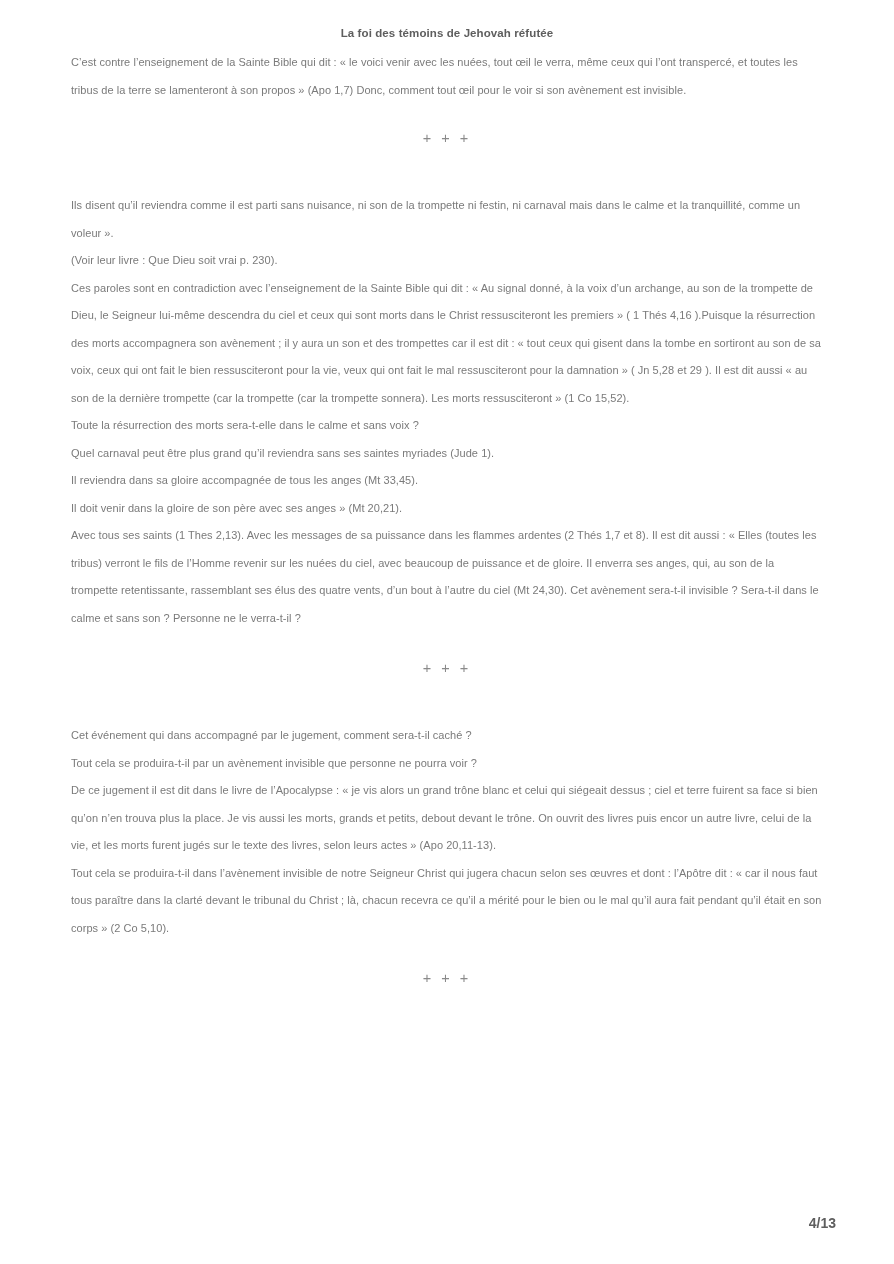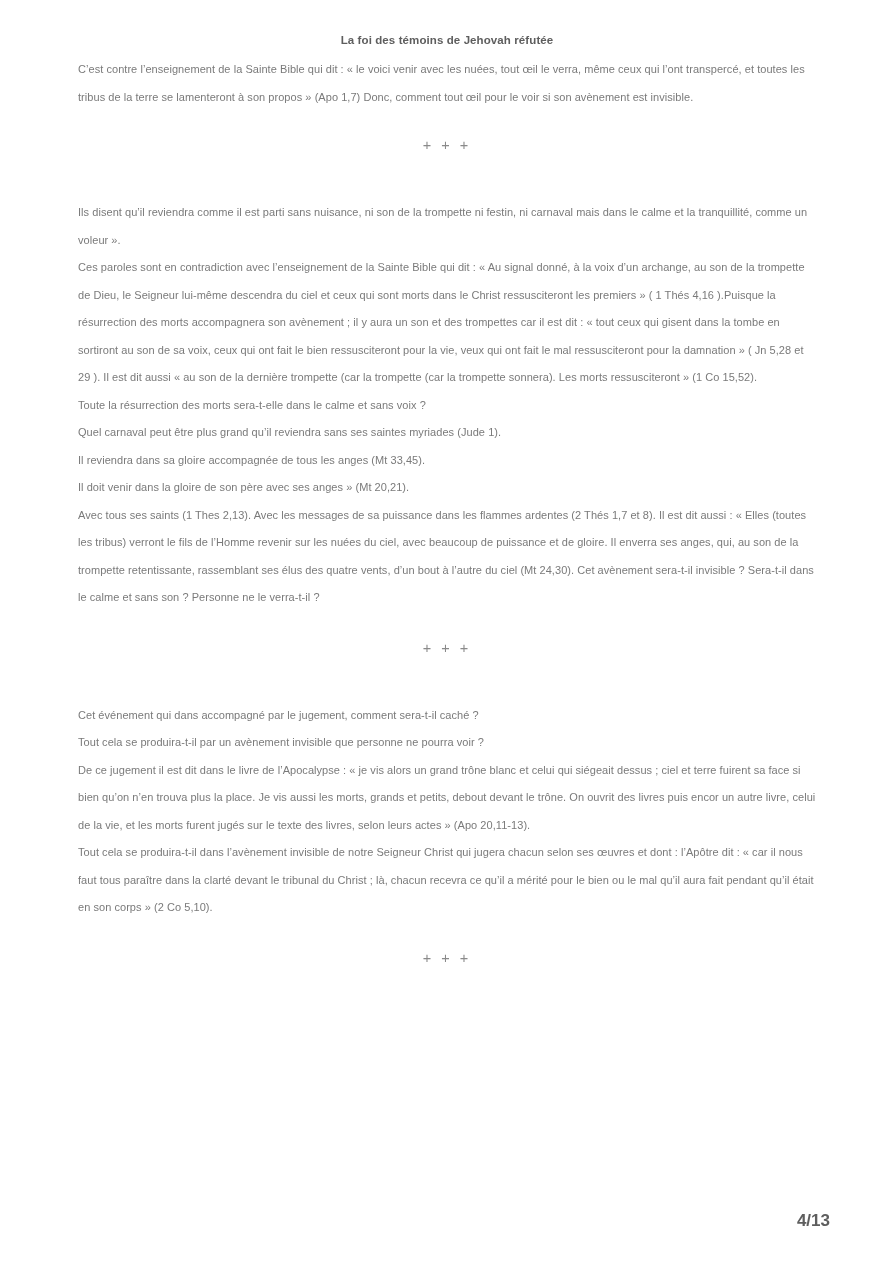--- a/index.html
+++ b/index.html
@@ -13,21 +13,21 @@
     font-family: "Liberation Sans", sans-serif;
     color: #6e6e6e;
     -webkit-font-smoothing: antialiased;
     overflow: hidden;
   }
   .page {
     position: relative;
     width: 894px;
     height: 1264px;
     box-sizing: border-box;
-    padding: 12px;
+    padding: 5px;
   }
   .running-head {
     text-align: center;
     font-size: 11.5px;
     font-weight: bold;
     color: #5e5e5e;
     padding-top: 22px;
     letter-spacing: 0.1px;
   }
   .body-area {
@@ -55,23 +55,23 @@
     letter-spacing: 3px;
     margin: 0;
   }
   .sp-after-b1 { height: 26px; }
   .sp-after-d1 { height: 46px; }
   .sp-after-b2 { height: 28px; }
   .sp-after-d2 { height: 46px; }
   .sp-after-b3 { height: 28px; }
   .page-number {
     position: absolute;
-    right: 64px;
+    right: 58px;
     bottom: 33px;
-    font-size: 17px;
+    font-size: 14px;
     font-weight: bold;
     color: #5e5e5e;
   }
 </style>
 </head>
 <body>
 
 <div class="page">
 
   <div class="running-head">La foi des témoins de Jehovah réfutée</div>
@@ -81,20 +81,21 @@
     <div class="block">
       <p class="para">C’est contre l’enseignement de la Sainte Bible qui dit : « le voici venir avec les nuées, tout œil le verra, même ceux qui l’ont transpercé, et toutes les tribus de la terre se lamenteront à son propos » (Apo 1,7) Donc, comment tout œil pour le voir si son avènement est invisible.</p>
     </div>
 
     <div class="sp-after-b1"></div>
     <div class="divider">+ + +</div>
     <div class="sp-after-d1"></div>
 
     <div class="block">
       <p class="para">Ils disent qu’il reviendra comme il est parti sans nuisance, ni son de la trompette ni festin, ni carnaval mais dans le calme et la tranquillité, comme un voleur ».</p>
+      <p class="para">(Voir leur livre : Que Dieu soit vrai p. 230).</p>
       <p class="para">Ces paroles sont en contradiction avec l’enseignement de la Sainte Bible qui dit : « Au signal donné, à la voix d’un archange, au son de la trompette de Dieu, le Seigneur lui-même descendra du ciel et ceux qui sont morts dans le Christ ressusciteront les premiers » ( 1 Thés 4,16 ).Puisque la résurrection des morts accompagnera son avènement ; il y aura un son et des trompettes car il est dit : « tout ceux qui gisent dans la tombe en sortiront au son de sa voix, ceux qui ont fait le bien ressusciteront pour la vie, veux qui ont fait le mal ressusciteront pour la damnation » ( Jn 5,28 et 29 ). Il est dit aussi « au son de la dernière trompette (car la trompette (car la trompette sonnera). Les morts ressusciteront » (1 Co 15,52).</p>
       <p class="para">Toute la résurrection des morts sera-t-elle dans le calme et sans voix ?</p>
       <p class="para">Quel carnaval peut être plus grand qu’il reviendra sans ses saintes myriades (Jude 1).</p>
       <p class="para">Il reviendra dans sa gloire accompagnée de tous les anges (Mt 33,45).</p>
       <p class="para">Il doit venir dans la gloire de son père avec ses anges » (Mt 20,21).</p>
       <p class="para">Avec tous ses saints (1 Thes 2,13). Avec les messages de sa puissance dans les flammes ardentes (2 Thés 1,7 et 8). Il est dit aussi : « Elles (toutes les tribus) verront le fils de l’Homme revenir sur les nuées du ciel, avec beaucoup de puissance et de gloire. Il enverra ses anges, qui, au son de la trompette retentissante, rassemblant ses élus des quatre vents, d’un bout à l’autre du ciel (Mt 24,30). Cet avènement sera-t-il invisible ? Sera-t-il dans le calme et sans son ? Personne ne le verra-t-il ?</p>
     </div>
 
     <div class="sp-after-b2"></div>
     <div class="divider">+ + +</div>

